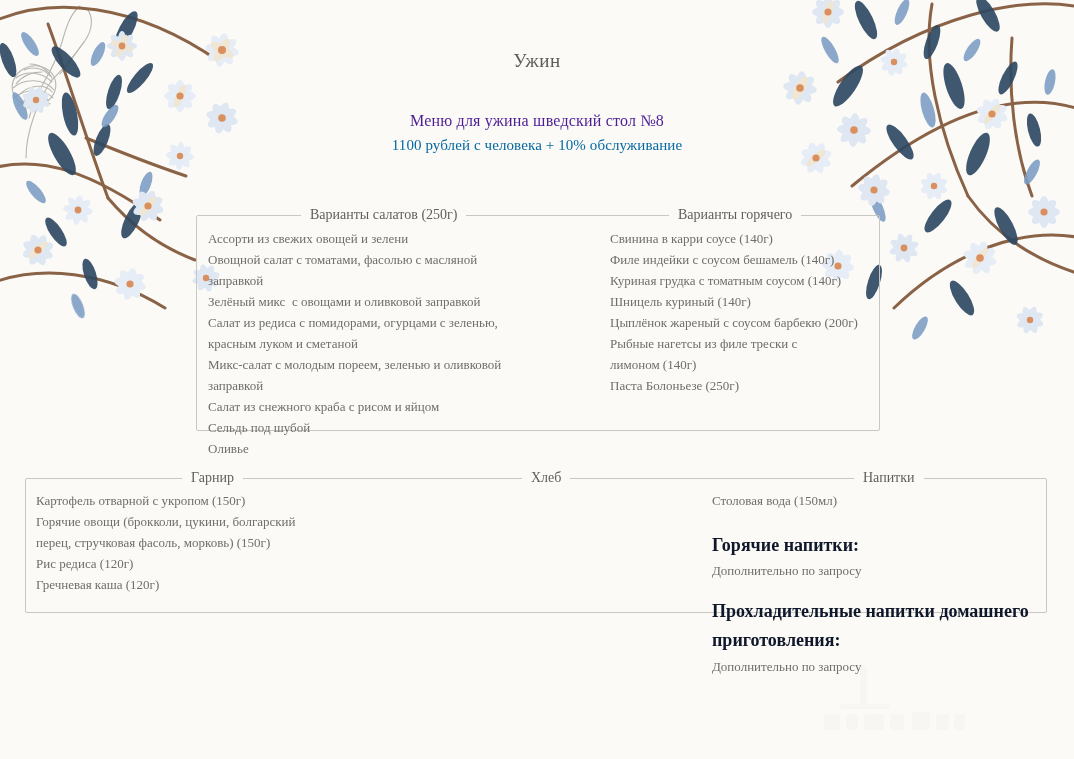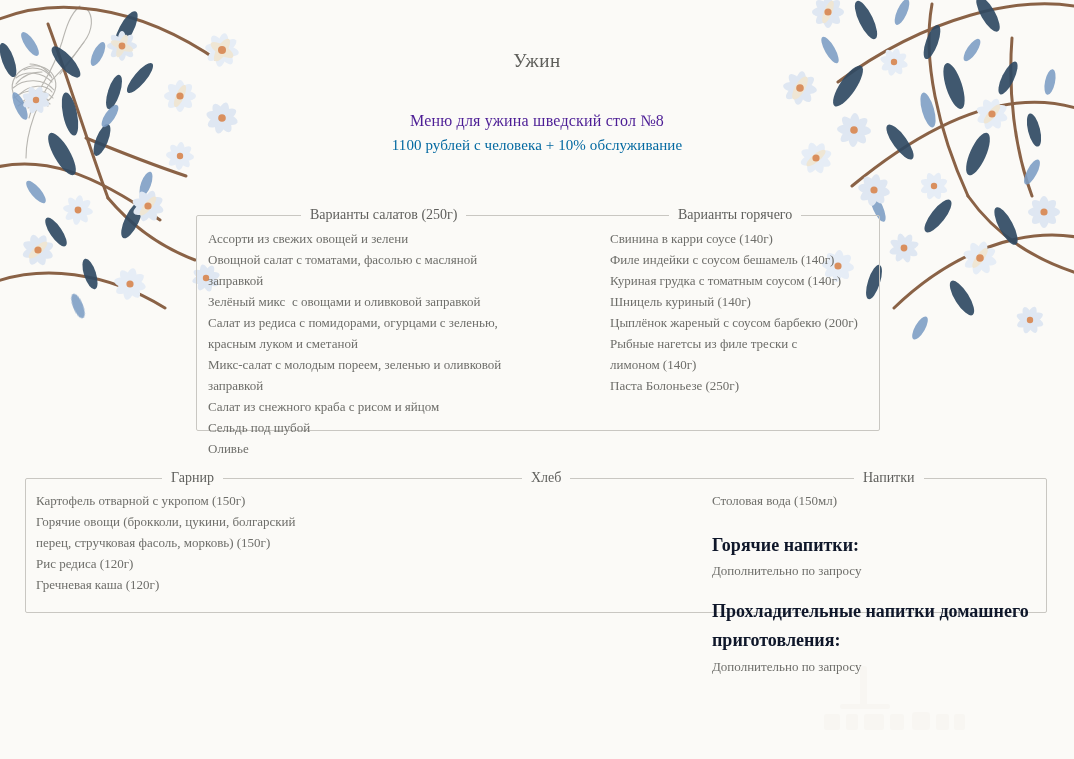--- a/index.html
+++ b/index.html
@@ -81,21 +81,21 @@
     padding: 0 9px;
     font-size: 14px;
     color: #5f5f5c;
     white-space: nowrap;
   }
 
   
   .lg-salads  { left: 104px; }
   .lg-hot     { left: 472px; }
   
-  .lg-garnish { left: 136px; }
+  .lg-garnish { left: 156px; }
   .lg-bread   { left: 496px; }
   .lg-drinks  { left: 828px; }
 
   
   .col {
     position: absolute;
     font-size: 13px;
     line-height: 1.62;
     color: #6e6e6a;
   }

